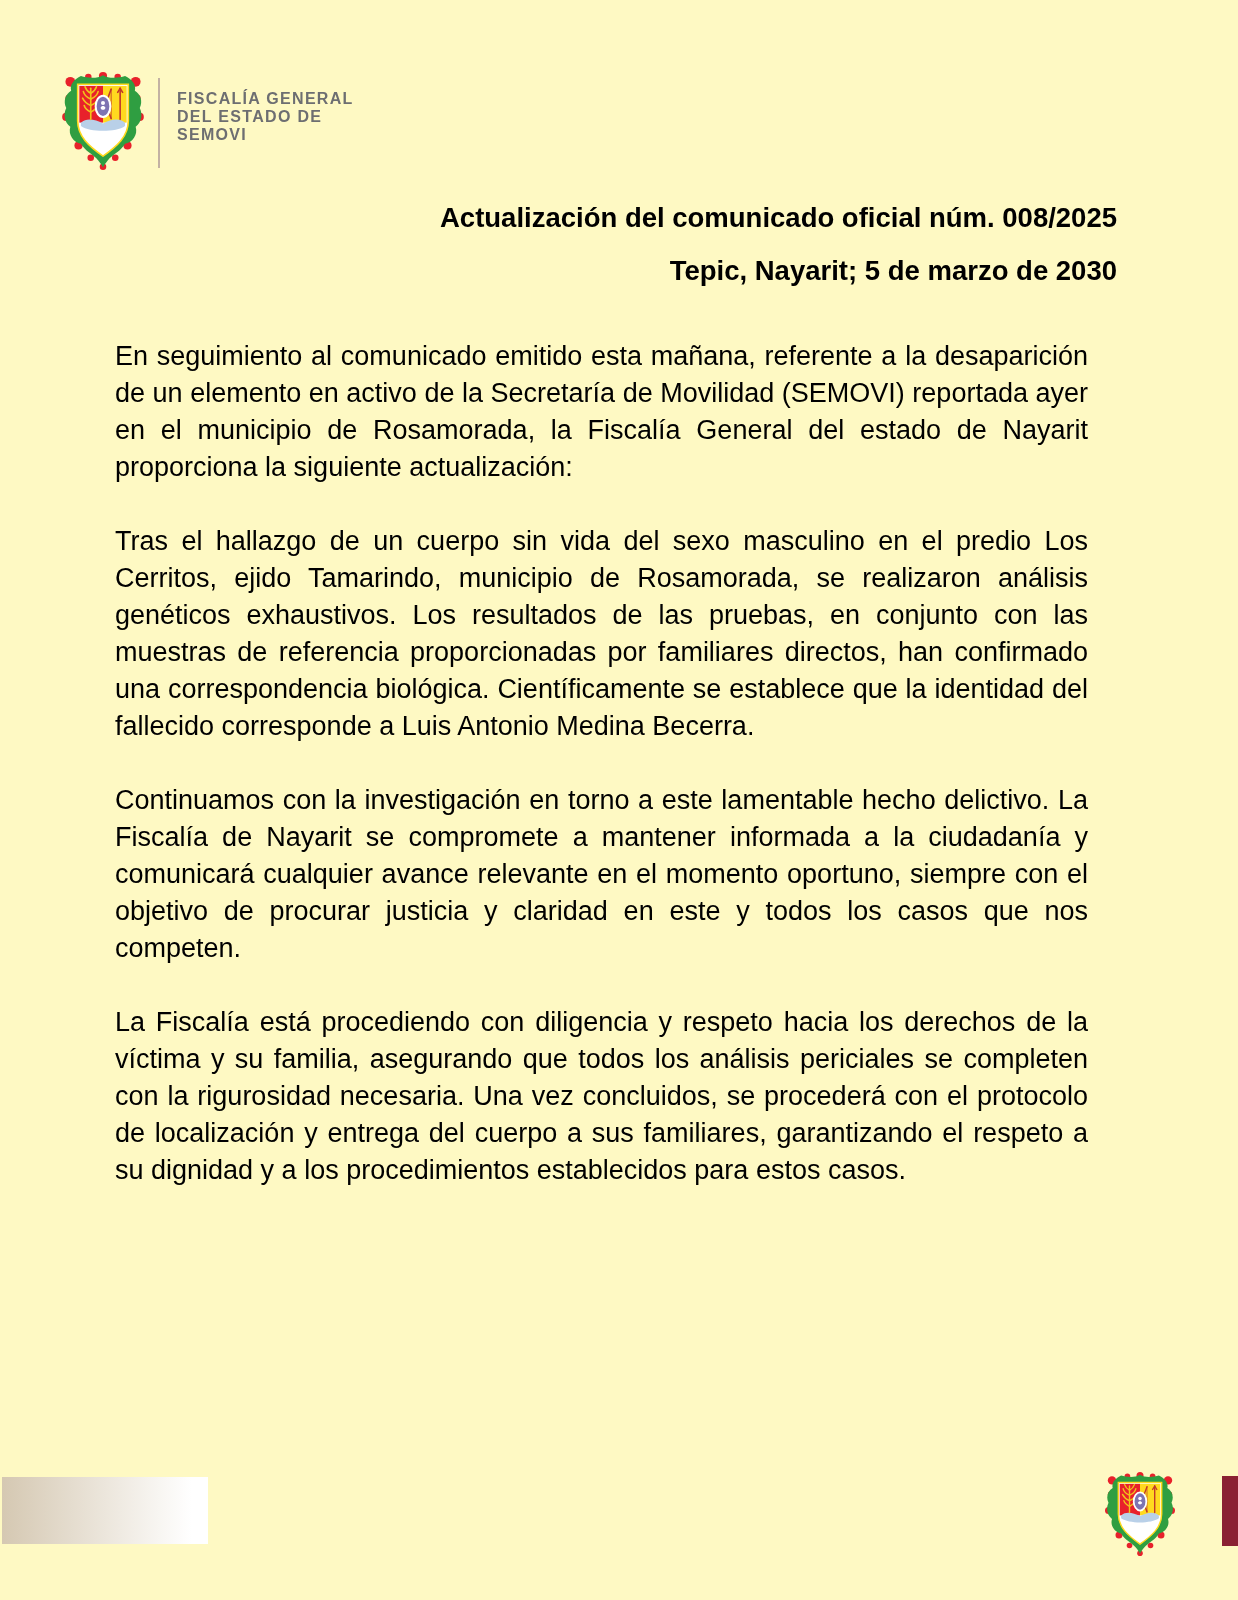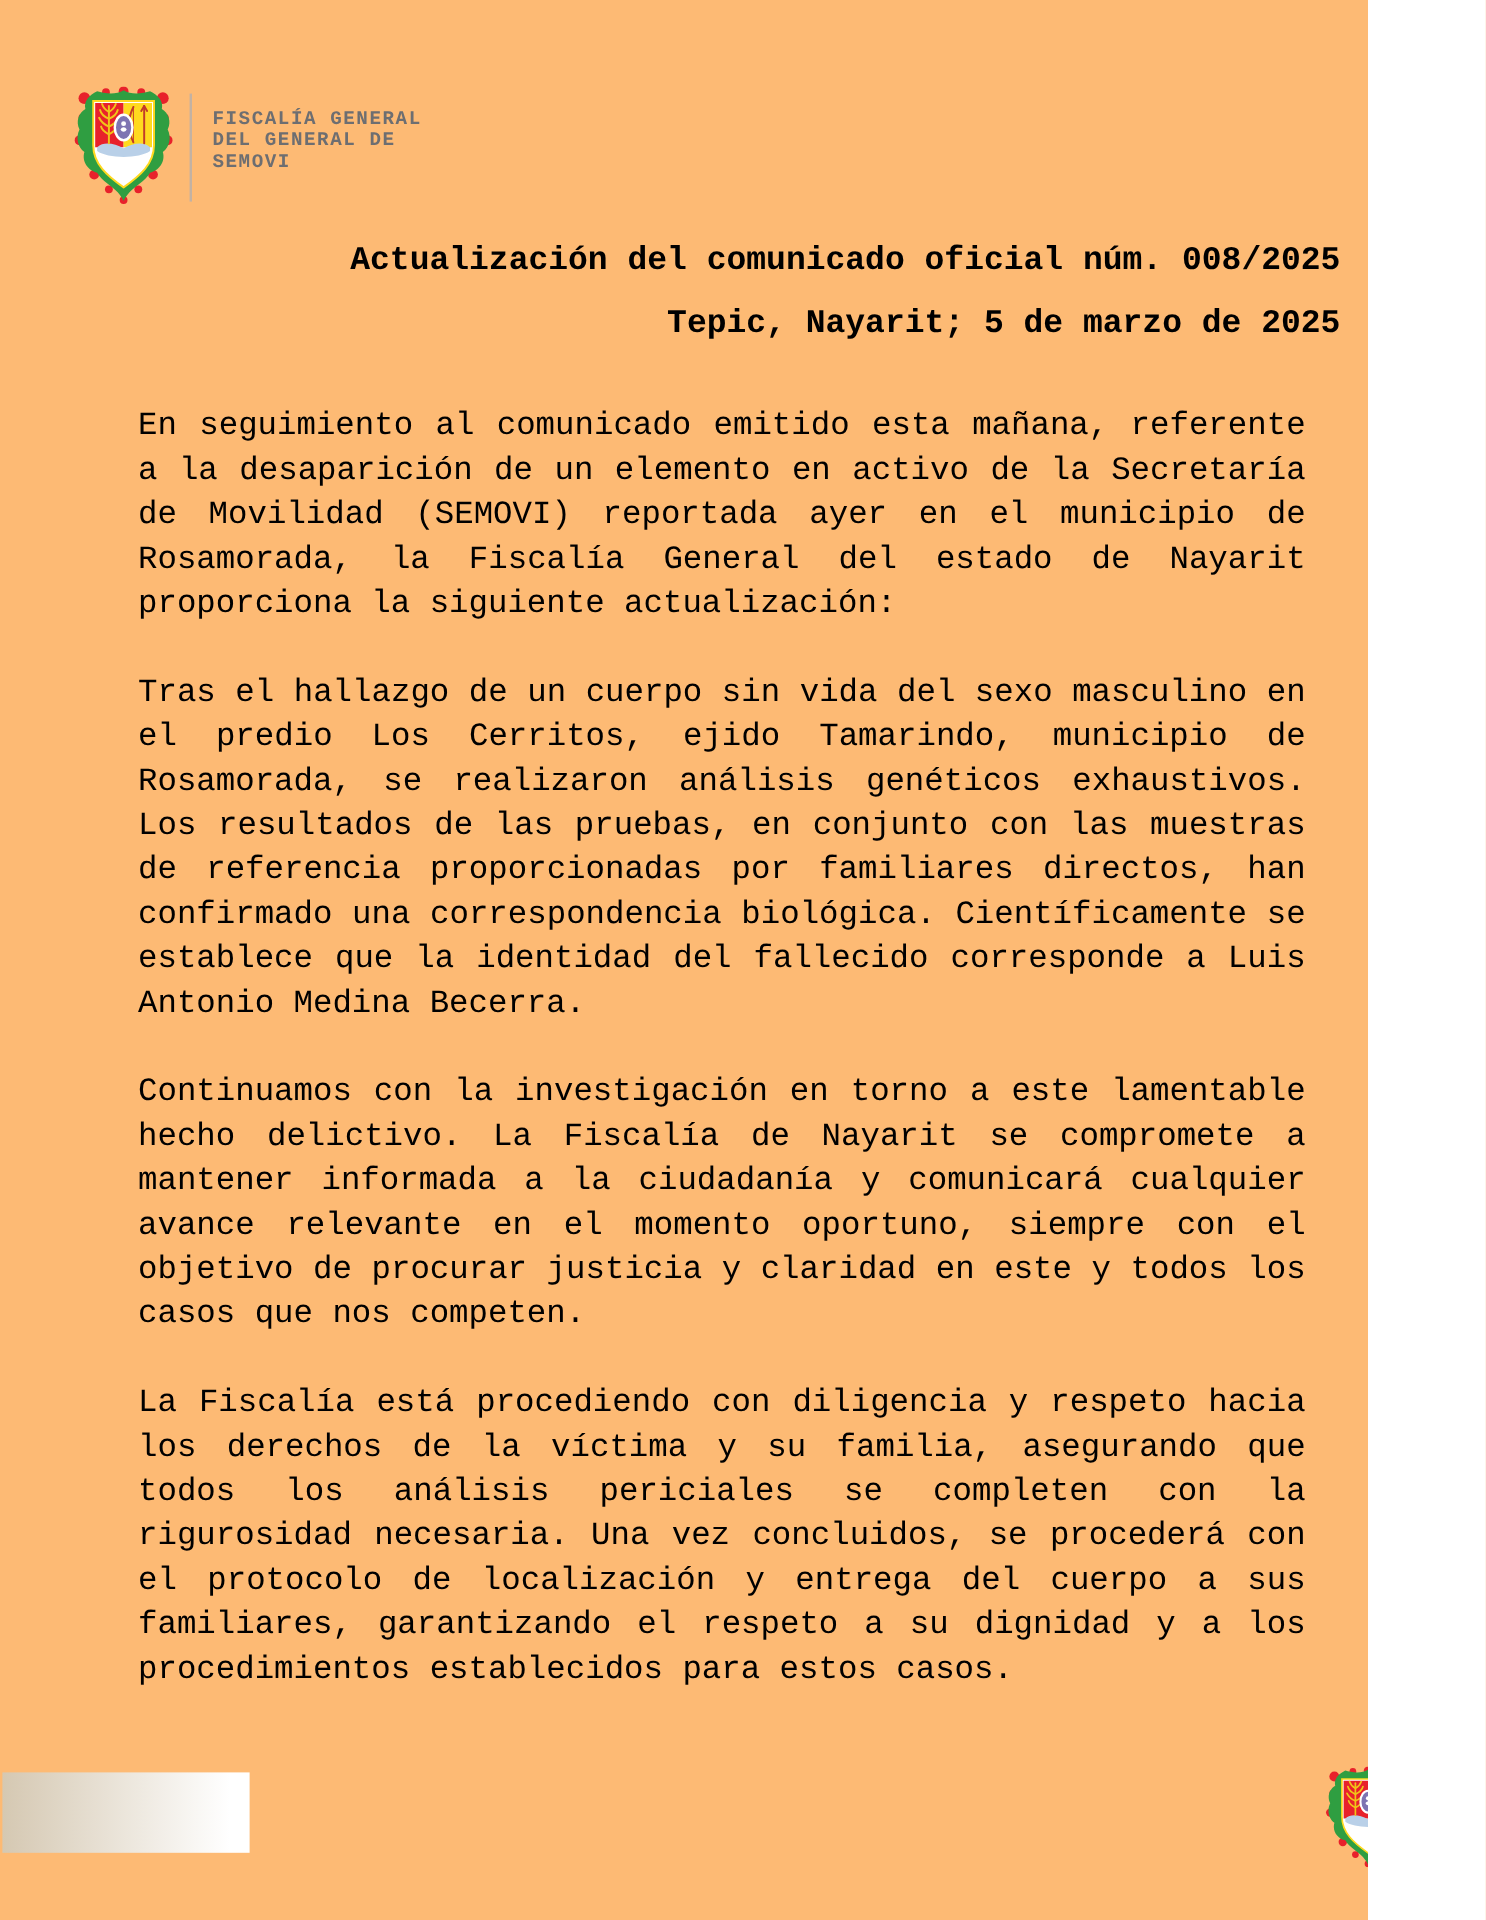--- a/index.html
+++ b/index.html
@@ -1,20 +1,20 @@
 <!DOCTYPE html>
 <html><head>
 <meta charset="utf-8">
 <style>
   html,body{margin:0;padding:0;background:#ffffff;}
   .page{
     position:relative;
-    width:1140px;height:1600px;
-    background:#fdba74;
-    font-family:Liberation Mono, monospace;
+    width:1238px;height:1600px;
+    background:#fef9c3;
+    font-family:Liberation Sans, sans-serif;
     color:var(--text,#000);
     overflow:hidden;
   }
   
   .brand{position:absolute;left:0;top:0;}
   .coat-lg{position:absolute;left:62px;top:72px;width:82px;height:98px;}
   .brand-divider{
     position:absolute;left:158px;top:78px;width:2px;height:90px;
     background:var(--divider,#c3b2a3);
   }
@@ -106,28 +106,28 @@
     </defs>
   </svg>
 
   <div class="brand">
     <svg class="coat-lg" viewBox="0 0 100 120">
         <use href="#coat"></use>
       </svg>
     <div class="brand-divider"></div>
     <div class="org">
       <div>FISCALÍA GENERAL</div>
-      <div>DEL GENERAL DE</div>
+      <div>DEL ESTADO DE</div>
       <div>SEMOVI</div>
     </div>
   </div>
 
   <div class="titles">
     <div>Actualización del comunicado oficial núm. 008/2025</div>
-    <div class="dateline">Tepic, Nayarit; 5 de marzo de 2025</div>
+    <div class="dateline">Tepic, Nayarit; 5 de marzo de 2030</div>
   </div>
 
   <div class="bodytext">
     <p>En seguimiento al comunicado emitido esta mañana, referente a la desaparición de un elemento en activo de la Secretaría de Movilidad (SEMOVI) reportada ayer en el municipio de Rosamorada, la Fiscalía General del estado de Nayarit proporciona la siguiente actualización:</p>
     <p>Tras el hallazgo de un cuerpo sin vida del sexo masculino en el predio Los Cerritos, ejido Tamarindo, municipio de Rosamorada, se realizaron análisis genéticos exhaustivos. Los resultados de las pruebas, en conjunto con las muestras de referencia proporcionadas por familiares directos, han confirmado una correspondencia biológica. Científicamente se establece que la identidad del fallecido corresponde a Luis Antonio Medina Becerra.</p>
     <p>Continuamos con la investigación en torno a este lamentable hecho delictivo. La Fiscalía de Nayarit se compromete a mantener informada a la ciudadanía y comunicará cualquier avance relevante en el momento oportuno, siempre con el objetivo de procurar justicia y claridad en este y todos los casos que nos competen.</p>
     <p>La Fiscalía está procediendo con diligencia y respeto hacia los derechos de la víctima y su familia, asegurando que todos los análisis periciales se completen con la rigurosidad necesaria. Una vez concluidos, se procederá con el protocolo de localización y entrega del cuerpo a sus familiares, garantizando el respeto a su dignidad y a los procedimientos establecidos para estos casos.</p>
   </div>
 
   <div class="grad-bar"></div>

